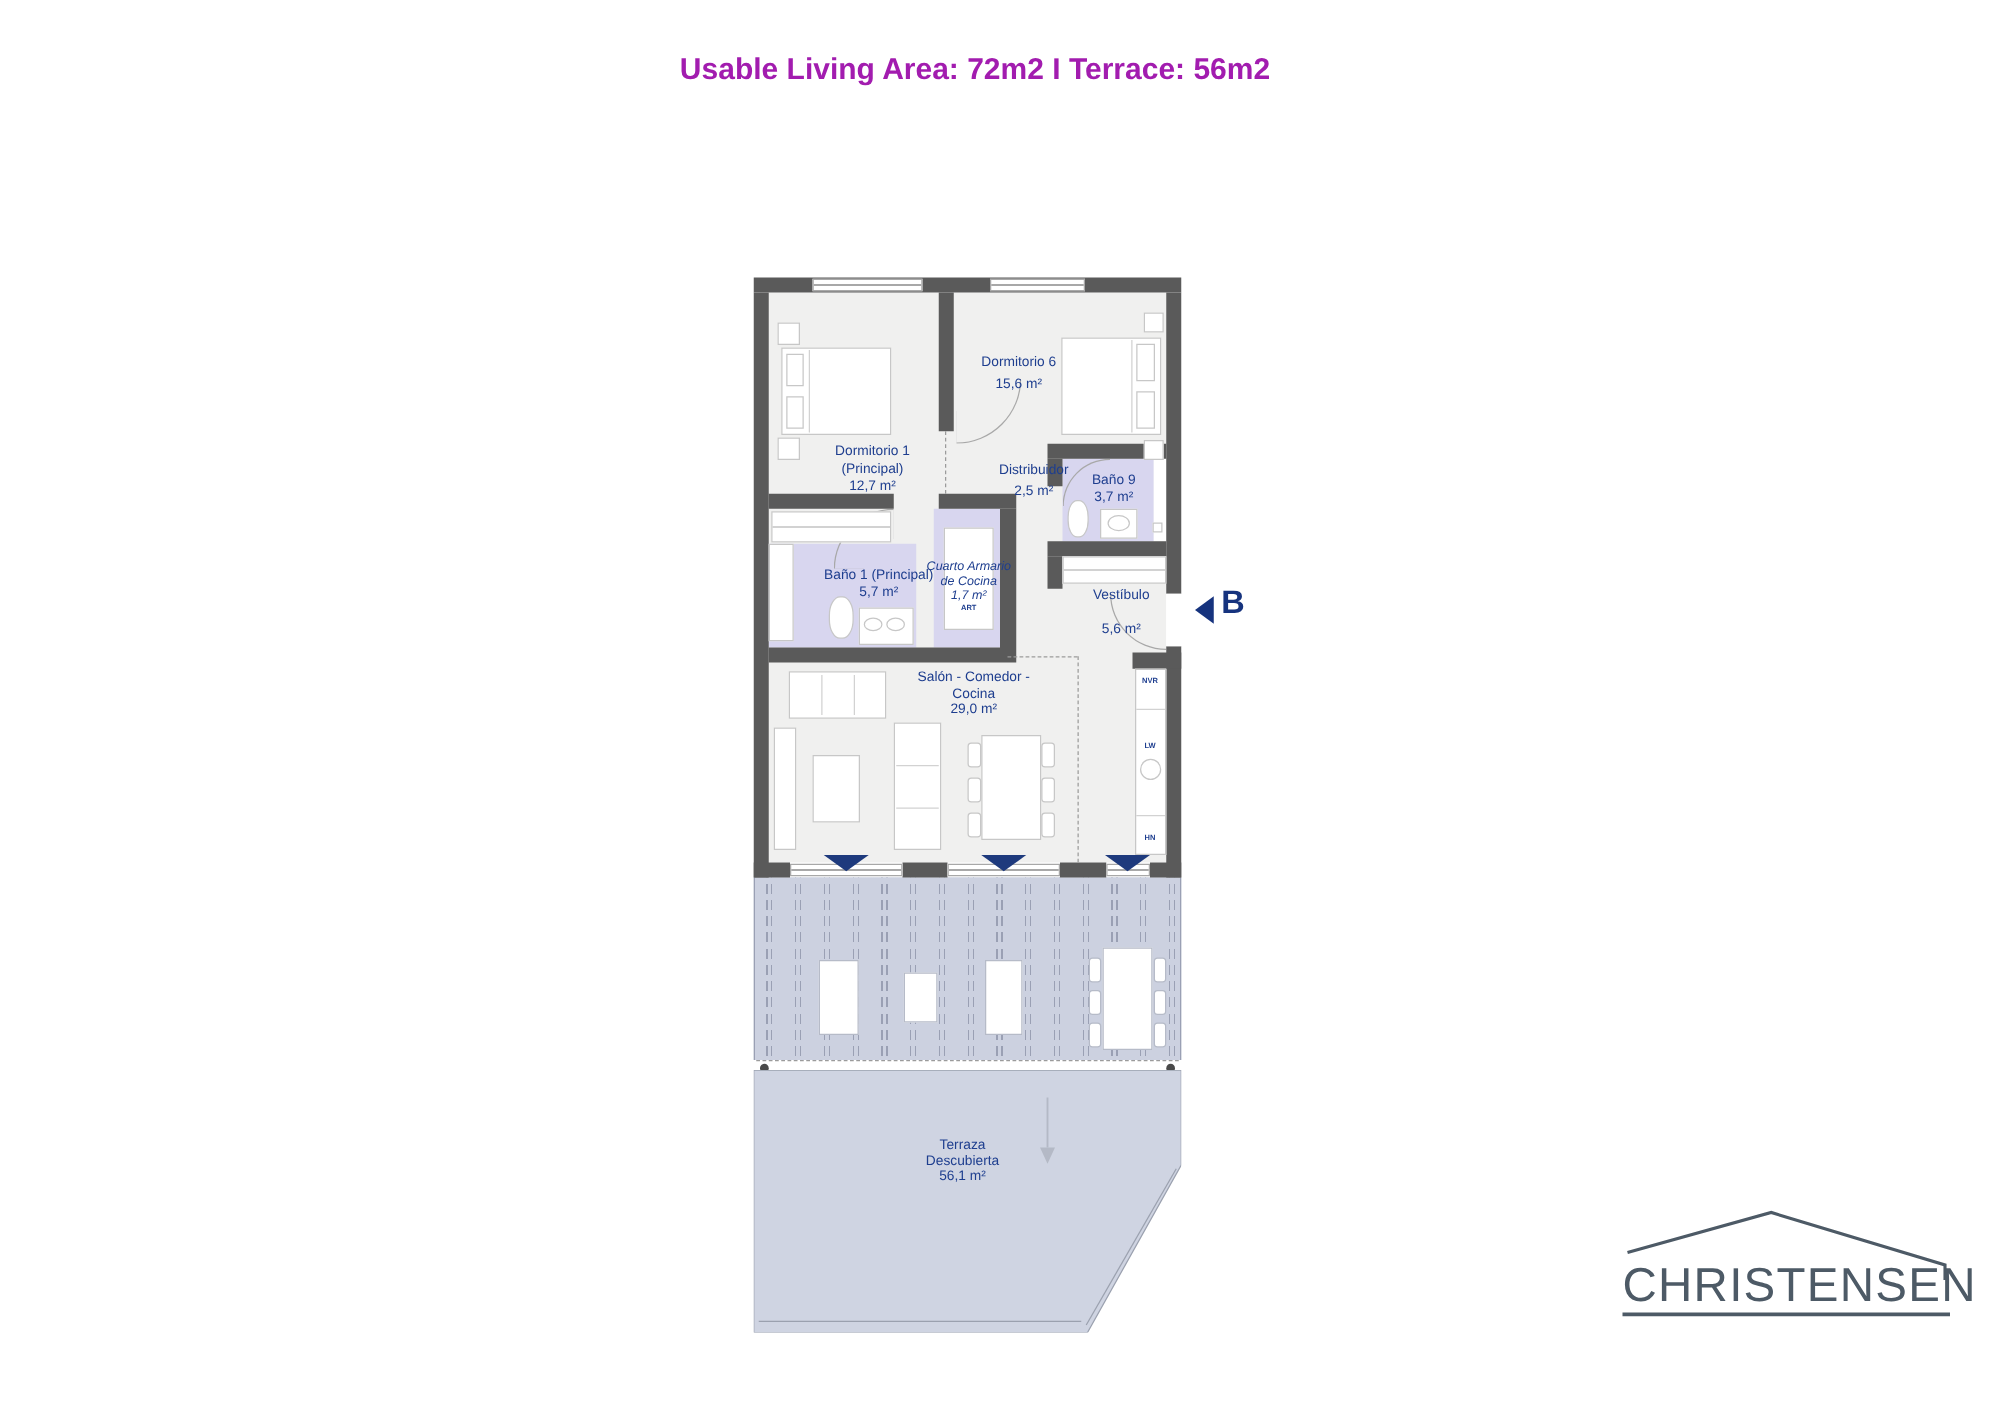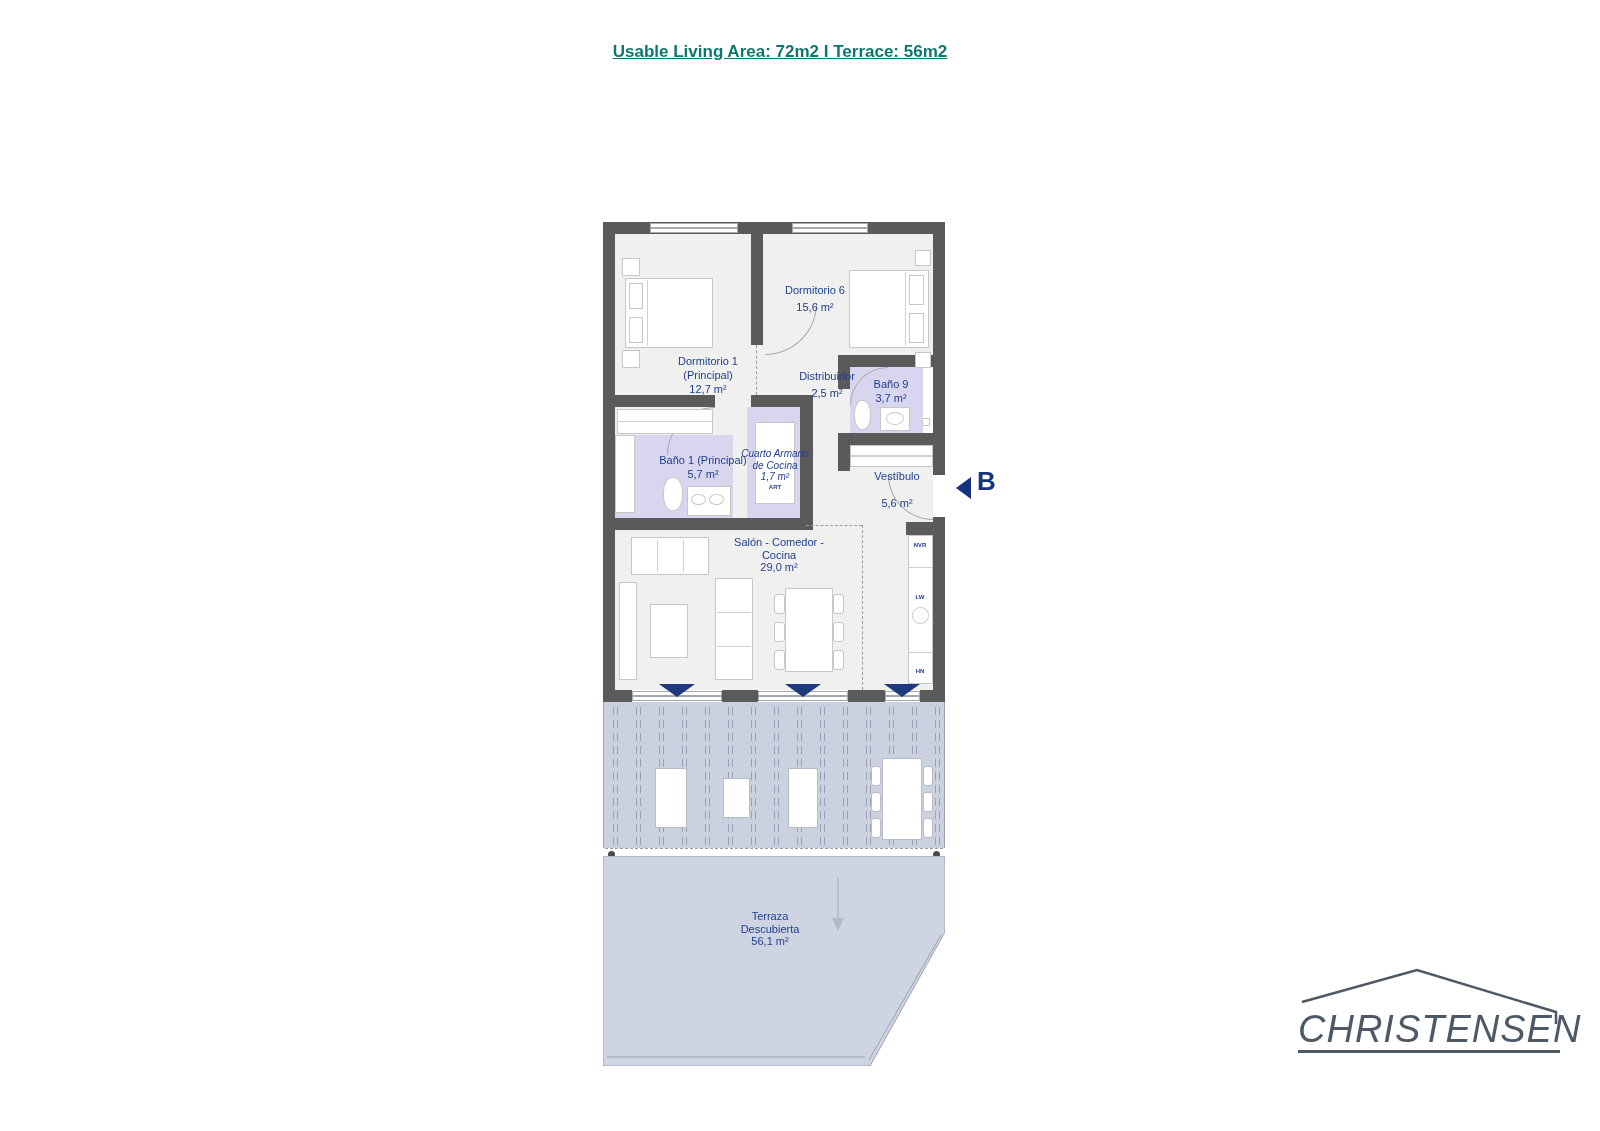--- a/index.html
+++ b/index.html
@@ -2,21 +2,21 @@
 <html><head>
 <meta charset="utf-8">
 <style>
   html,body{margin:0;padding:0;background:#fff;}
   .page{position:relative;width:1600px;height:1131px;background:#fff;overflow:hidden;
         font-family:"Liberation Sans",sans-serif;}
   .abs{position:absolute;box-sizing:border-box;}
   
   .hdr{position:absolute;left:0;top:0;width:1560px;text-align:center;}
   .title{margin-top:52px;font-size:42px;font-weight:700;color:#141414;letter-spacing:.5px;}
-  .subtitle{margin-top:42px;font-size:17px;font-weight:700;color:#0f766e;text-decoration:underline;}
+  .subtitle{margin-top:42px;font-size:24px;font-weight:700;color:#a21caf;}
   
   #plan{position:absolute;left:603px;top:222px;width:342px;height:848px;}
   #plan *{box-sizing:border-box;}
   .floor{position:absolute;background:#f0f0ef;}
   .bath{position:absolute;background:#d8d6ef;}
   .wall{position:absolute;background:#5a5a5a;}
   .win{position:absolute;background:#fff;border:1px solid #a8a8a8;
        background-image:linear-gradient(#fff 42%,#a8a8a8 42%,#a8a8a8 58%,#fff 58%);}
   .gap{position:absolute;background:#fff;}
   .f{position:absolute;background:#fff;border:1px solid #c7c7c7;}
@@ -37,21 +37,21 @@
         transform:translateX(-50%);}
   .deck{position:absolute;left:0;top:480px;width:342px;height:146px;background-color:#ccd1e0;
         border-left:1px solid #9aa0b4;border-right:1px solid #9aa0b4;
         background-image:
           repeating-linear-gradient(to bottom,#ccd1e0 0 5px,rgba(204,209,224,0) 5px 13px),
           repeating-linear-gradient(to right,rgba(0,0,0,0) 0 9px,#9aa0b4 9px 10px,
              rgba(0,0,0,0) 10px 13px,#9aa0b4 13px 14px,rgba(0,0,0,0) 14px 23px);}
   .dot{position:absolute;width:7px;height:7px;border-radius:50%;background:#4a4a4a;}
   .blabel{position:absolute;color:#16337e;font-size:26px;font-weight:700;line-height:1;}
   
-  #logo{position:absolute;left:1253px;top:962px;width:330px;height:165px;font-style:italic;}
+  #logo{position:absolute;left:1253px;top:962px;width:330px;height:165px;}
   .logo-name{position:absolute;left:45px;top:48px;width:262px;text-align:center;
       font-size:38px;line-height:1;color:#4d5a66;letter-spacing:1px;}
   .logo-line{position:absolute;left:45px;top:88px;width:262px;height:3px;background:#4d5a66;}
   .logo-type{position:absolute;left:38px;top:94px;width:276px;text-align:center;
       font-family:"Liberation Serif",serif;font-size:50px;line-height:1;
       color:#a9b2ba;letter-spacing:8px;}
 </style>
 </head>
 <body>
 
@@ -184,21 +184,21 @@
     <div class="f2" style="left:120px;top:556px;width:27px;height:40px;"></div>
     <div class="f2" style="left:185px;top:546px;width:30px;height:60px;"></div>
     <div class="f2" style="left:279px;top:536px;width:40px;height:82px;"></div>
     <div class="f2" style="left:268px;top:544px;width:10px;height:20px;border-radius:3px;"></div>
     <div class="f2" style="left:268px;top:570px;width:10px;height:20px;border-radius:3px;"></div>
     <div class="f2" style="left:268px;top:596px;width:10px;height:20px;border-radius:3px;"></div>
     <div class="f2" style="left:320px;top:544px;width:10px;height:20px;border-radius:3px;"></div>
     <div class="f2" style="left:320px;top:570px;width:10px;height:20px;border-radius:3px;"></div>
     <div class="f2" style="left:320px;top:596px;width:10px;height:20px;border-radius:3px;"></div>
 
-    <div class="lbl" style="left:105px;top:133px;">
+    <div class="lbl" style="left:95px;top:133px;">
       <div>Dormitorio 1</div>
       <div>(Principal)</div>
       <div>12,7 m²</div>
     </div>
     <div class="lbl" style="left:212px;top:62px;">
       <div>Dormitorio 6</div>
       <div class="m3">15,6 m²</div>
     </div>
     <div class="lbl" style="left:224px;top:148px;">
       <div>Distribuidor</div>

